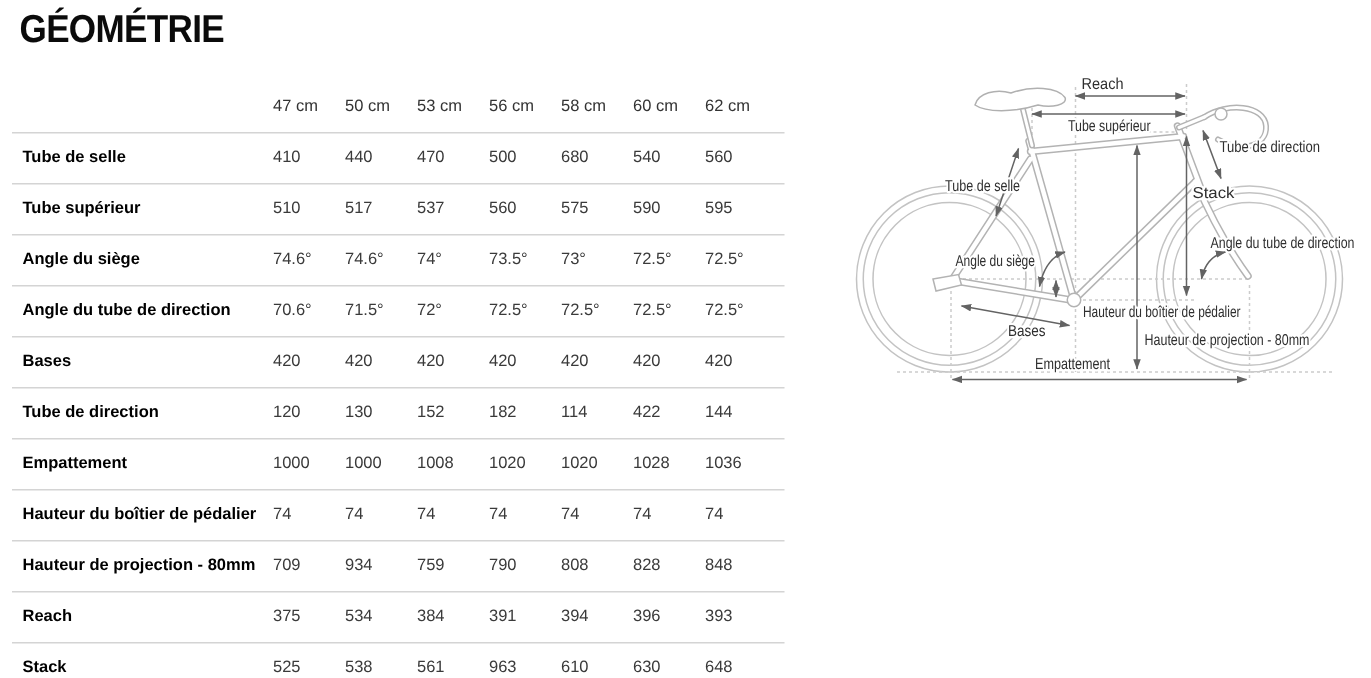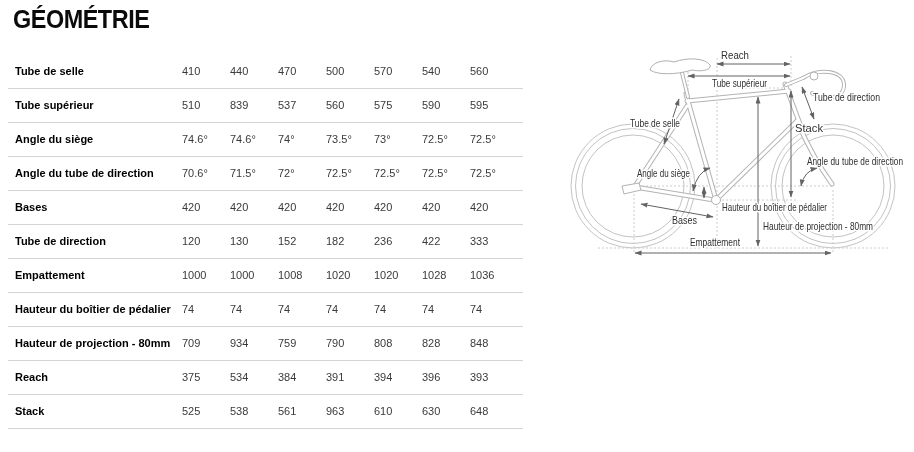--- a/index.html
+++ b/index.html
@@ -17,33 +17,43 @@
   svg text{font-family:"Liberation Sans",sans-serif;font-size:10.5px;fill:#2f2f2f;
            paint-order:stroke;stroke:#ffffff;stroke-width:3px;stroke-linejoin:round;}
 </style>
 </head>
 <body>
 
 <h1 class="title">GÉOMÉTRIE</h1>
 
 <div class="geo-table" id="geo-table">
     <div class="trow">
+      <div class="cell rowlabel"></div>
+      <div class="cell colhead">47 cm</div>
+      <div class="cell colhead">50 cm</div>
+      <div class="cell colhead">53 cm</div>
+      <div class="cell colhead">56 cm</div>
+      <div class="cell colhead">58 cm</div>
+      <div class="cell colhead">60 cm</div>
+      <div class="cell colhead">62 cm</div>
+    </div>
+    <div class="trow">
       <div class="cell rowlabel">Tube de selle</div>
       <div class="cell ">410</div>
       <div class="cell ">440</div>
       <div class="cell ">470</div>
       <div class="cell ">500</div>
-      <div class="cell ">570</div>
+      <div class="cell ">680</div>
       <div class="cell ">540</div>
       <div class="cell ">560</div>
     </div>
     <div class="trow">
       <div class="cell rowlabel">Tube supérieur</div>
       <div class="cell ">510</div>
-      <div class="cell ">839</div>
+      <div class="cell ">517</div>
       <div class="cell ">537</div>
       <div class="cell ">560</div>
       <div class="cell ">575</div>
       <div class="cell ">590</div>
       <div class="cell ">595</div>
     </div>
     <div class="trow">
       <div class="cell rowlabel">Angle du siège</div>
       <div class="cell ">74.6°</div>
       <div class="cell ">74.6°</div>
@@ -72,23 +82,23 @@
       <div class="cell ">420</div>
       <div class="cell ">420</div>
       <div class="cell ">420</div>
     </div>
     <div class="trow">
       <div class="cell rowlabel">Tube de direction</div>
       <div class="cell ">120</div>
       <div class="cell ">130</div>
       <div class="cell ">152</div>
       <div class="cell ">182</div>
-      <div class="cell ">236</div>
+      <div class="cell ">114</div>
       <div class="cell ">422</div>
-      <div class="cell ">333</div>
+      <div class="cell ">144</div>
     </div>
     <div class="trow">
       <div class="cell rowlabel">Empattement</div>
       <div class="cell ">1000</div>
       <div class="cell ">1000</div>
       <div class="cell ">1008</div>
       <div class="cell ">1020</div>
       <div class="cell ">1020</div>
       <div class="cell ">1028</div>
       <div class="cell ">1036</div>

